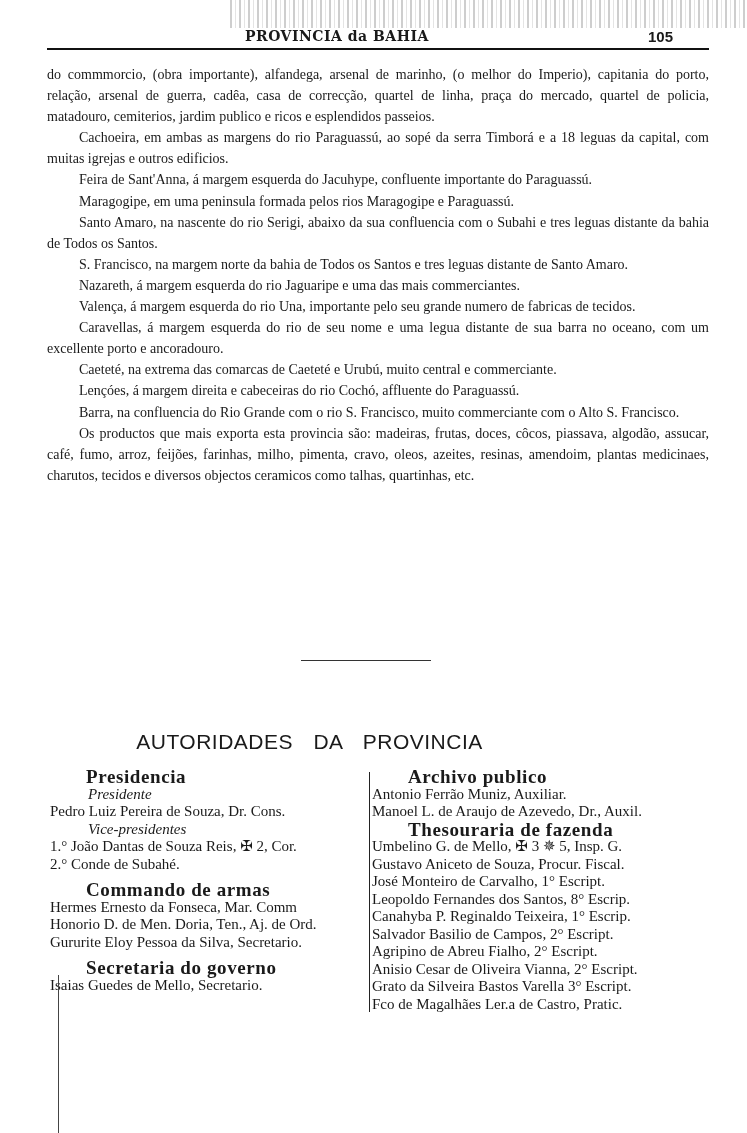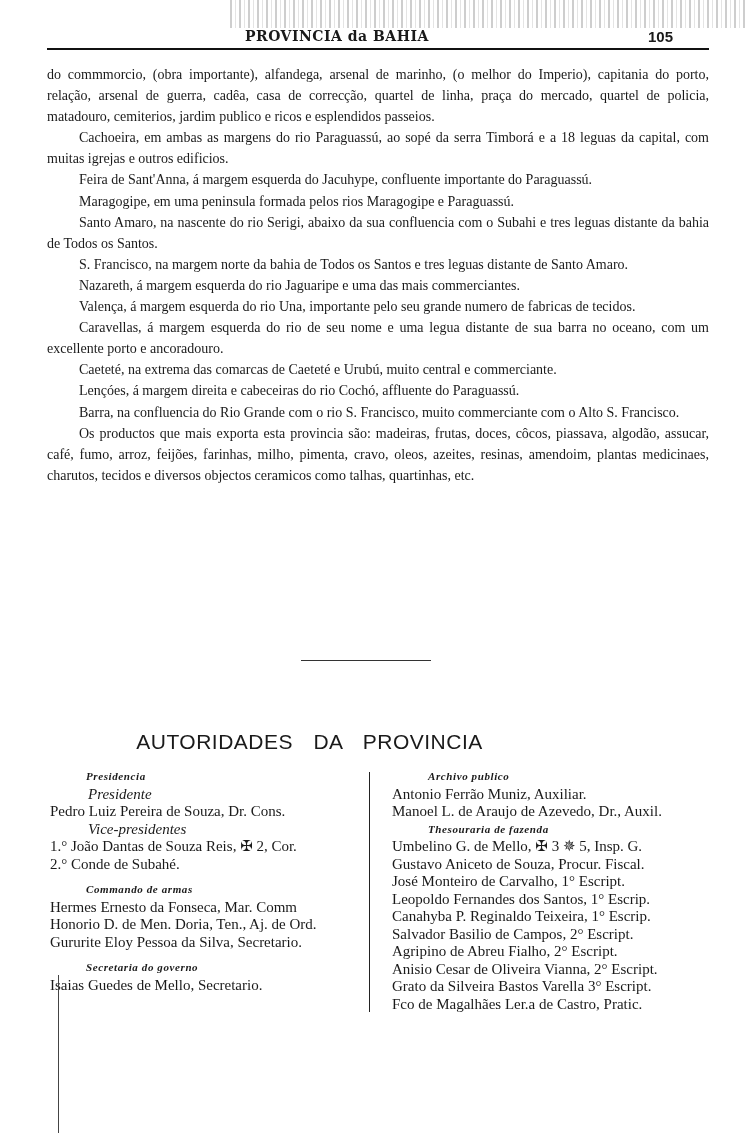--- a/index.html
+++ b/index.html
@@ -11,24 +11,24 @@
   .running-head { position: absolute; top: 28px; left: 245px; font-family: "DejaVu Serif", serif; font-weight: bold; font-size: 14px; letter-spacing: 0.5px; }
   .page-num { position: absolute; top: 28px; left: 648px; font-family: Liberation Sans, sans-serif; font-weight: bold; font-size: 15px; }
   .head-rule { position: absolute; top: 48px; left: 47px; width: 662px; height: 2px; background: #111; }
   .body-text { position: absolute; top: 64px; left: 47px; width: 662px; font-family: "Liberation Serif", serif; font-weight: normal; font-size: 14px; line-height: 21.1px; text-align: justify; }
   .body-text p { margin: 0; text-indent: 32px; }
   .body-text p.noindent { text-indent: 0; }
   .sep-rule { position: absolute; top: 660px; left: 301px; width: 130px; height: 1px; background: #333; }
   .section-title { position: absolute; top: 730px; left: 0; width: 619px; text-align: center; font-family: Liberation Sans, sans-serif; font-size: 21px; letter-spacing: 0.5px; word-spacing: 14px; }
   .col { position: absolute; font-family: "Liberation Serif", serif; font-size: 15px; line-height: 17.5px; }
   .col-left { top: 768px; left: 50px; width: 318px; }
-  .col-right { top: 768px; left: 392px; width: 320px; }
+  .col-right { top: 768px; left: 372px; width: 320px; }
   .vdivider { position: absolute; top: 772px; left: 369px; width: 1px; height: 240px; background: #222; }
   .lmargin-line { position: absolute; top: 975px; left: 58px; width: 1px; height: 158px; background: #444; }
-  .sub-h { font-weight: bold; font-size: 11px; letter-spacing: 0.6px; padding-left: 36px; font-style: italic; }
+  .sub-h { font-weight: bold; font-size: 19px; letter-spacing: 0.6px; padding-left: 36px; }
   .sub-i { font-style: italic; padding-left: 38px; }
   .entry { white-space: nowrap; }
   .gap { height: 8px; }
 </style>
 </head>
 <body>
 
 <div class="page">
   <div class="noise"></div>
   <div class="running-head">PROVINCIA da BAHIA</div>
@@ -73,21 +73,21 @@
     </div>
   <div class="vdivider"></div>
   <div class="col col-right" id="col-right">
       <div class="sub-h">Archivo publico</div>
       <div class="entry">Antonio Ferrão Muniz, Auxiliar.</div>
       <div class="entry">Manoel L. de Araujo de Azevedo, Dr., Auxil.</div>
       <div class="sub-h">Thesouraria de fazenda</div>
       <div class="entry">Umbelino G. de Mello, ✠ 3 ✵ 5, Insp. G.</div>
       <div class="entry">Gustavo Aniceto de Souza, Procur. Fiscal.</div>
       <div class="entry">José Monteiro de Carvalho, 1° Escript.</div>
-      <div class="entry">Leopoldo Fernandes dos Santos, 1° Escrip.</div>
+      <div class="entry">Leopoldo Fernandes dos Santos, 8° Escrip.</div>
       <div class="entry">Canahyba P. Reginaldo Teixeira, 1° Escrip.</div>
       <div class="entry">Salvador Basilio de Campos, 2° Escript.</div>
       <div class="entry">Agripino de Abreu Fialho, 2° Escript.</div>
       <div class="entry">Anisio Cesar de Oliveira Vianna, 2° Escript.</div>
       <div class="entry">Grato da Silveira Bastos Varella 3° Escript.</div>
       <div class="entry">Fco de Magalhães Ler.a de Castro, Pratic.</div>
     </div>
   <div class="lmargin-line"></div>
 </div>
 

